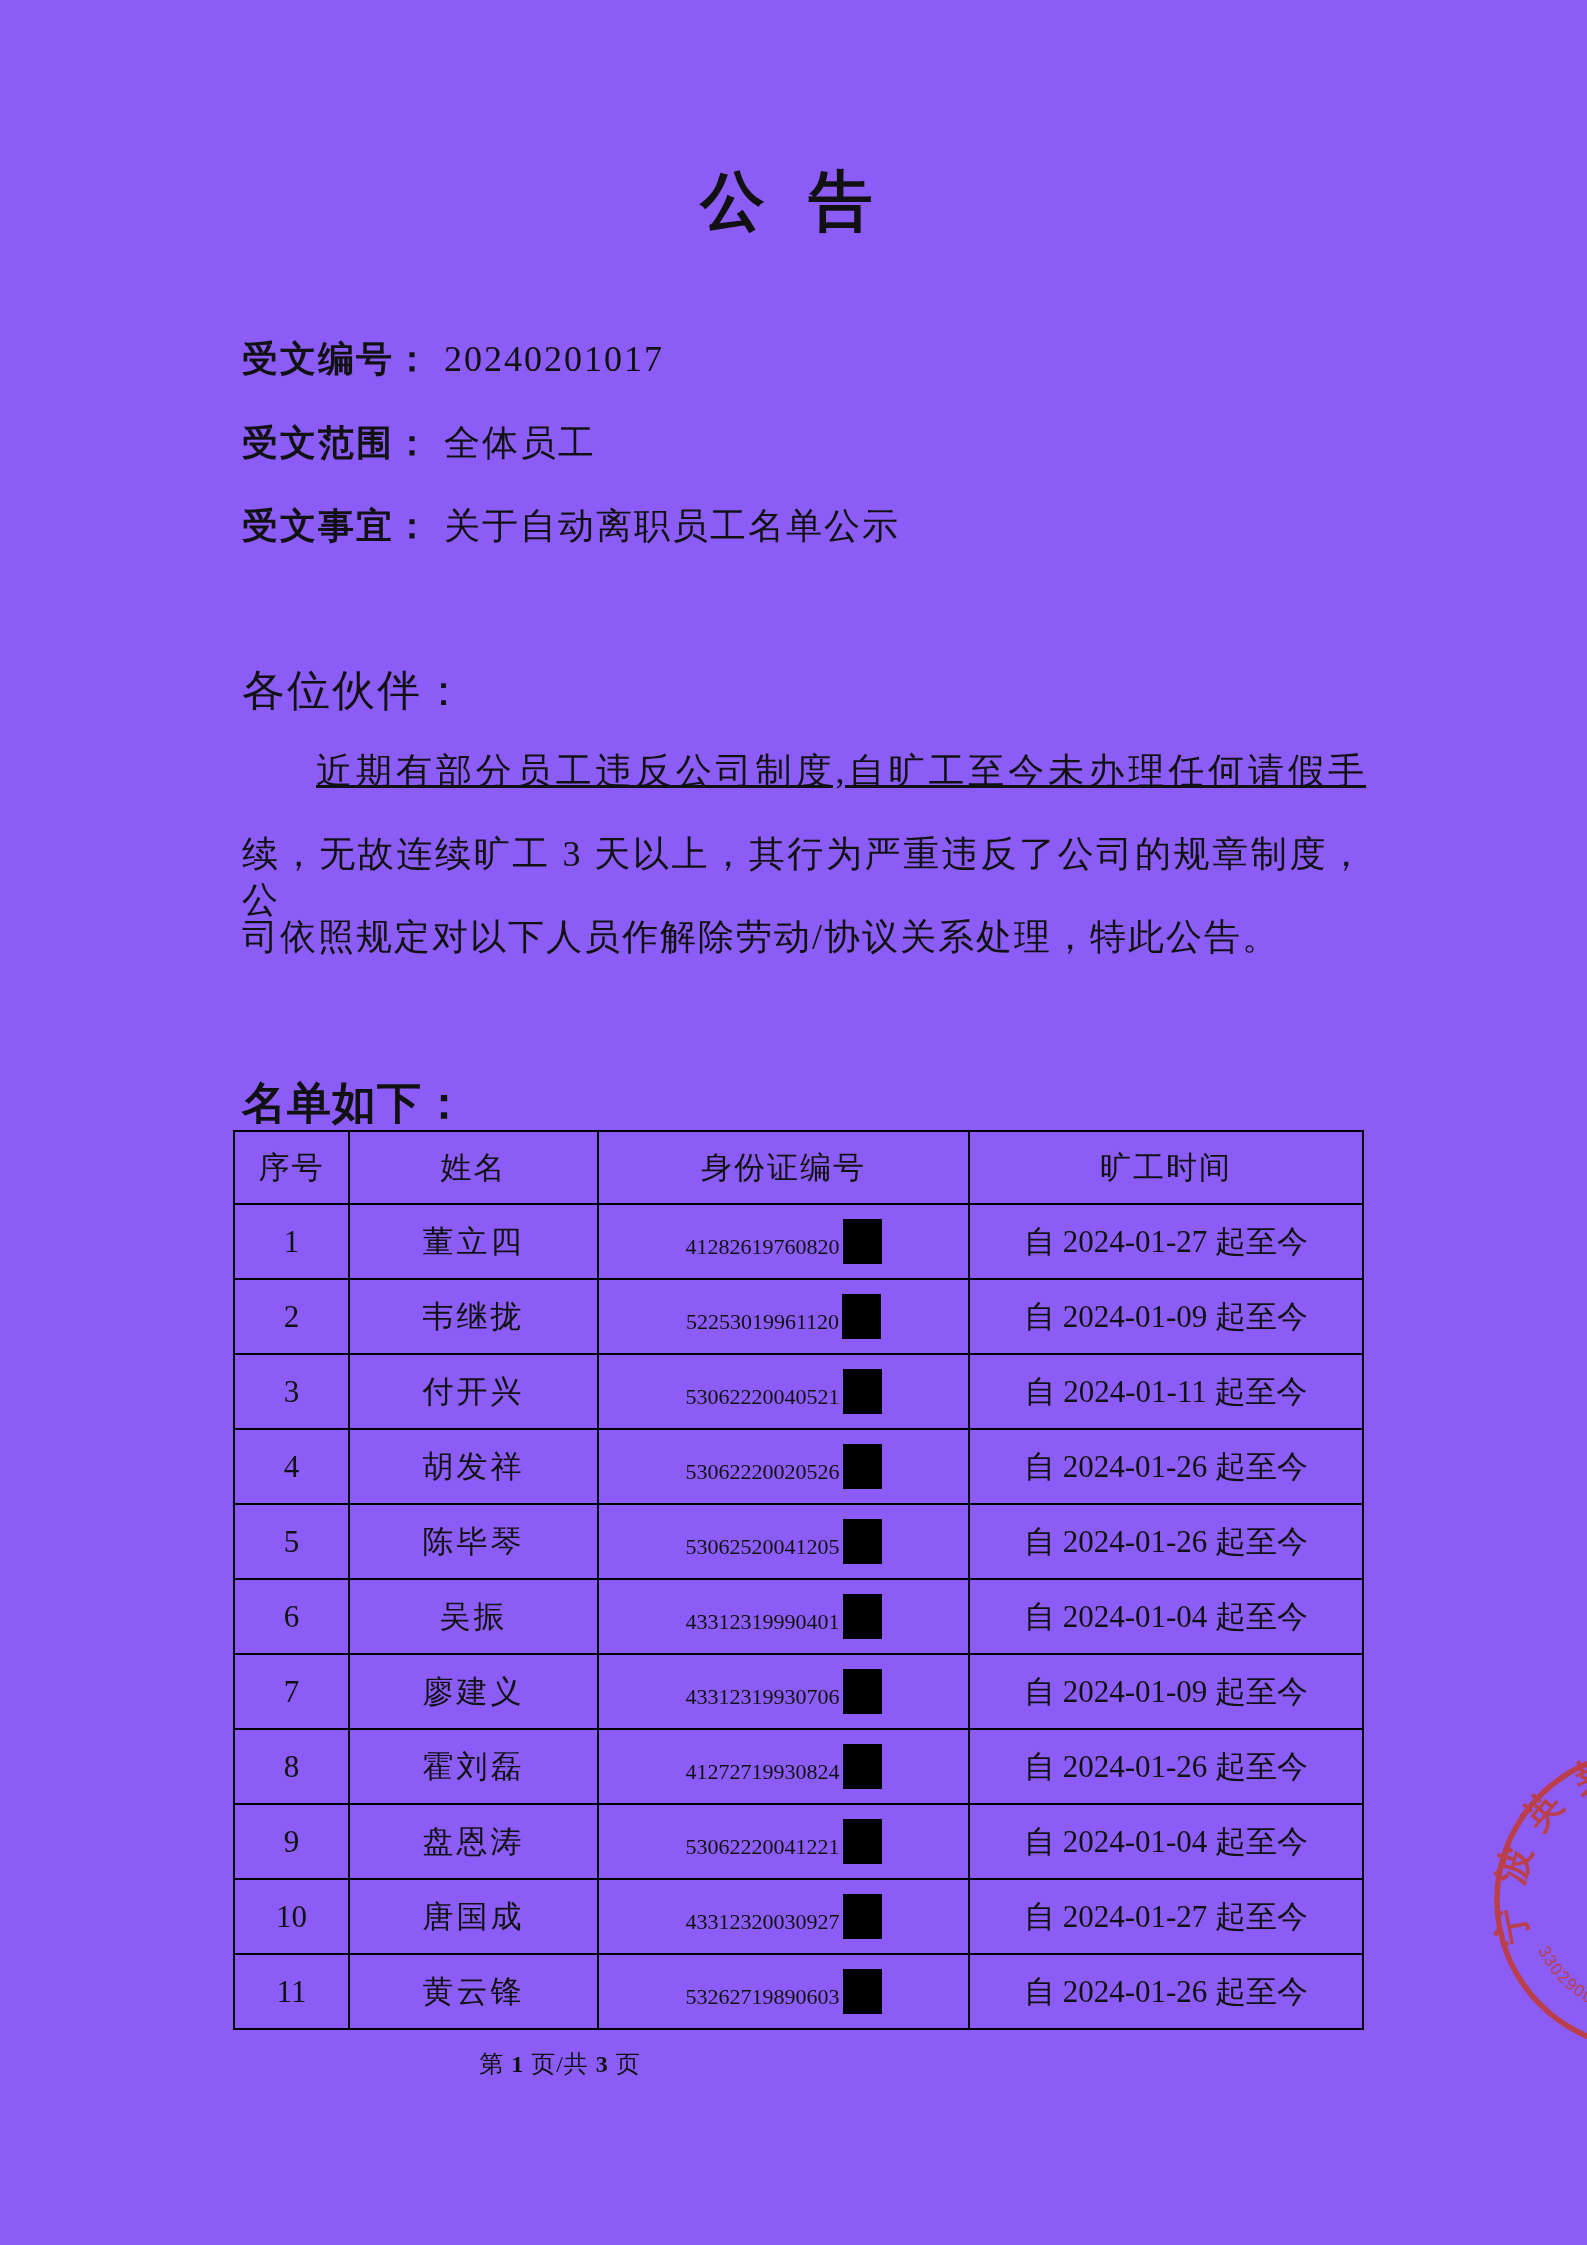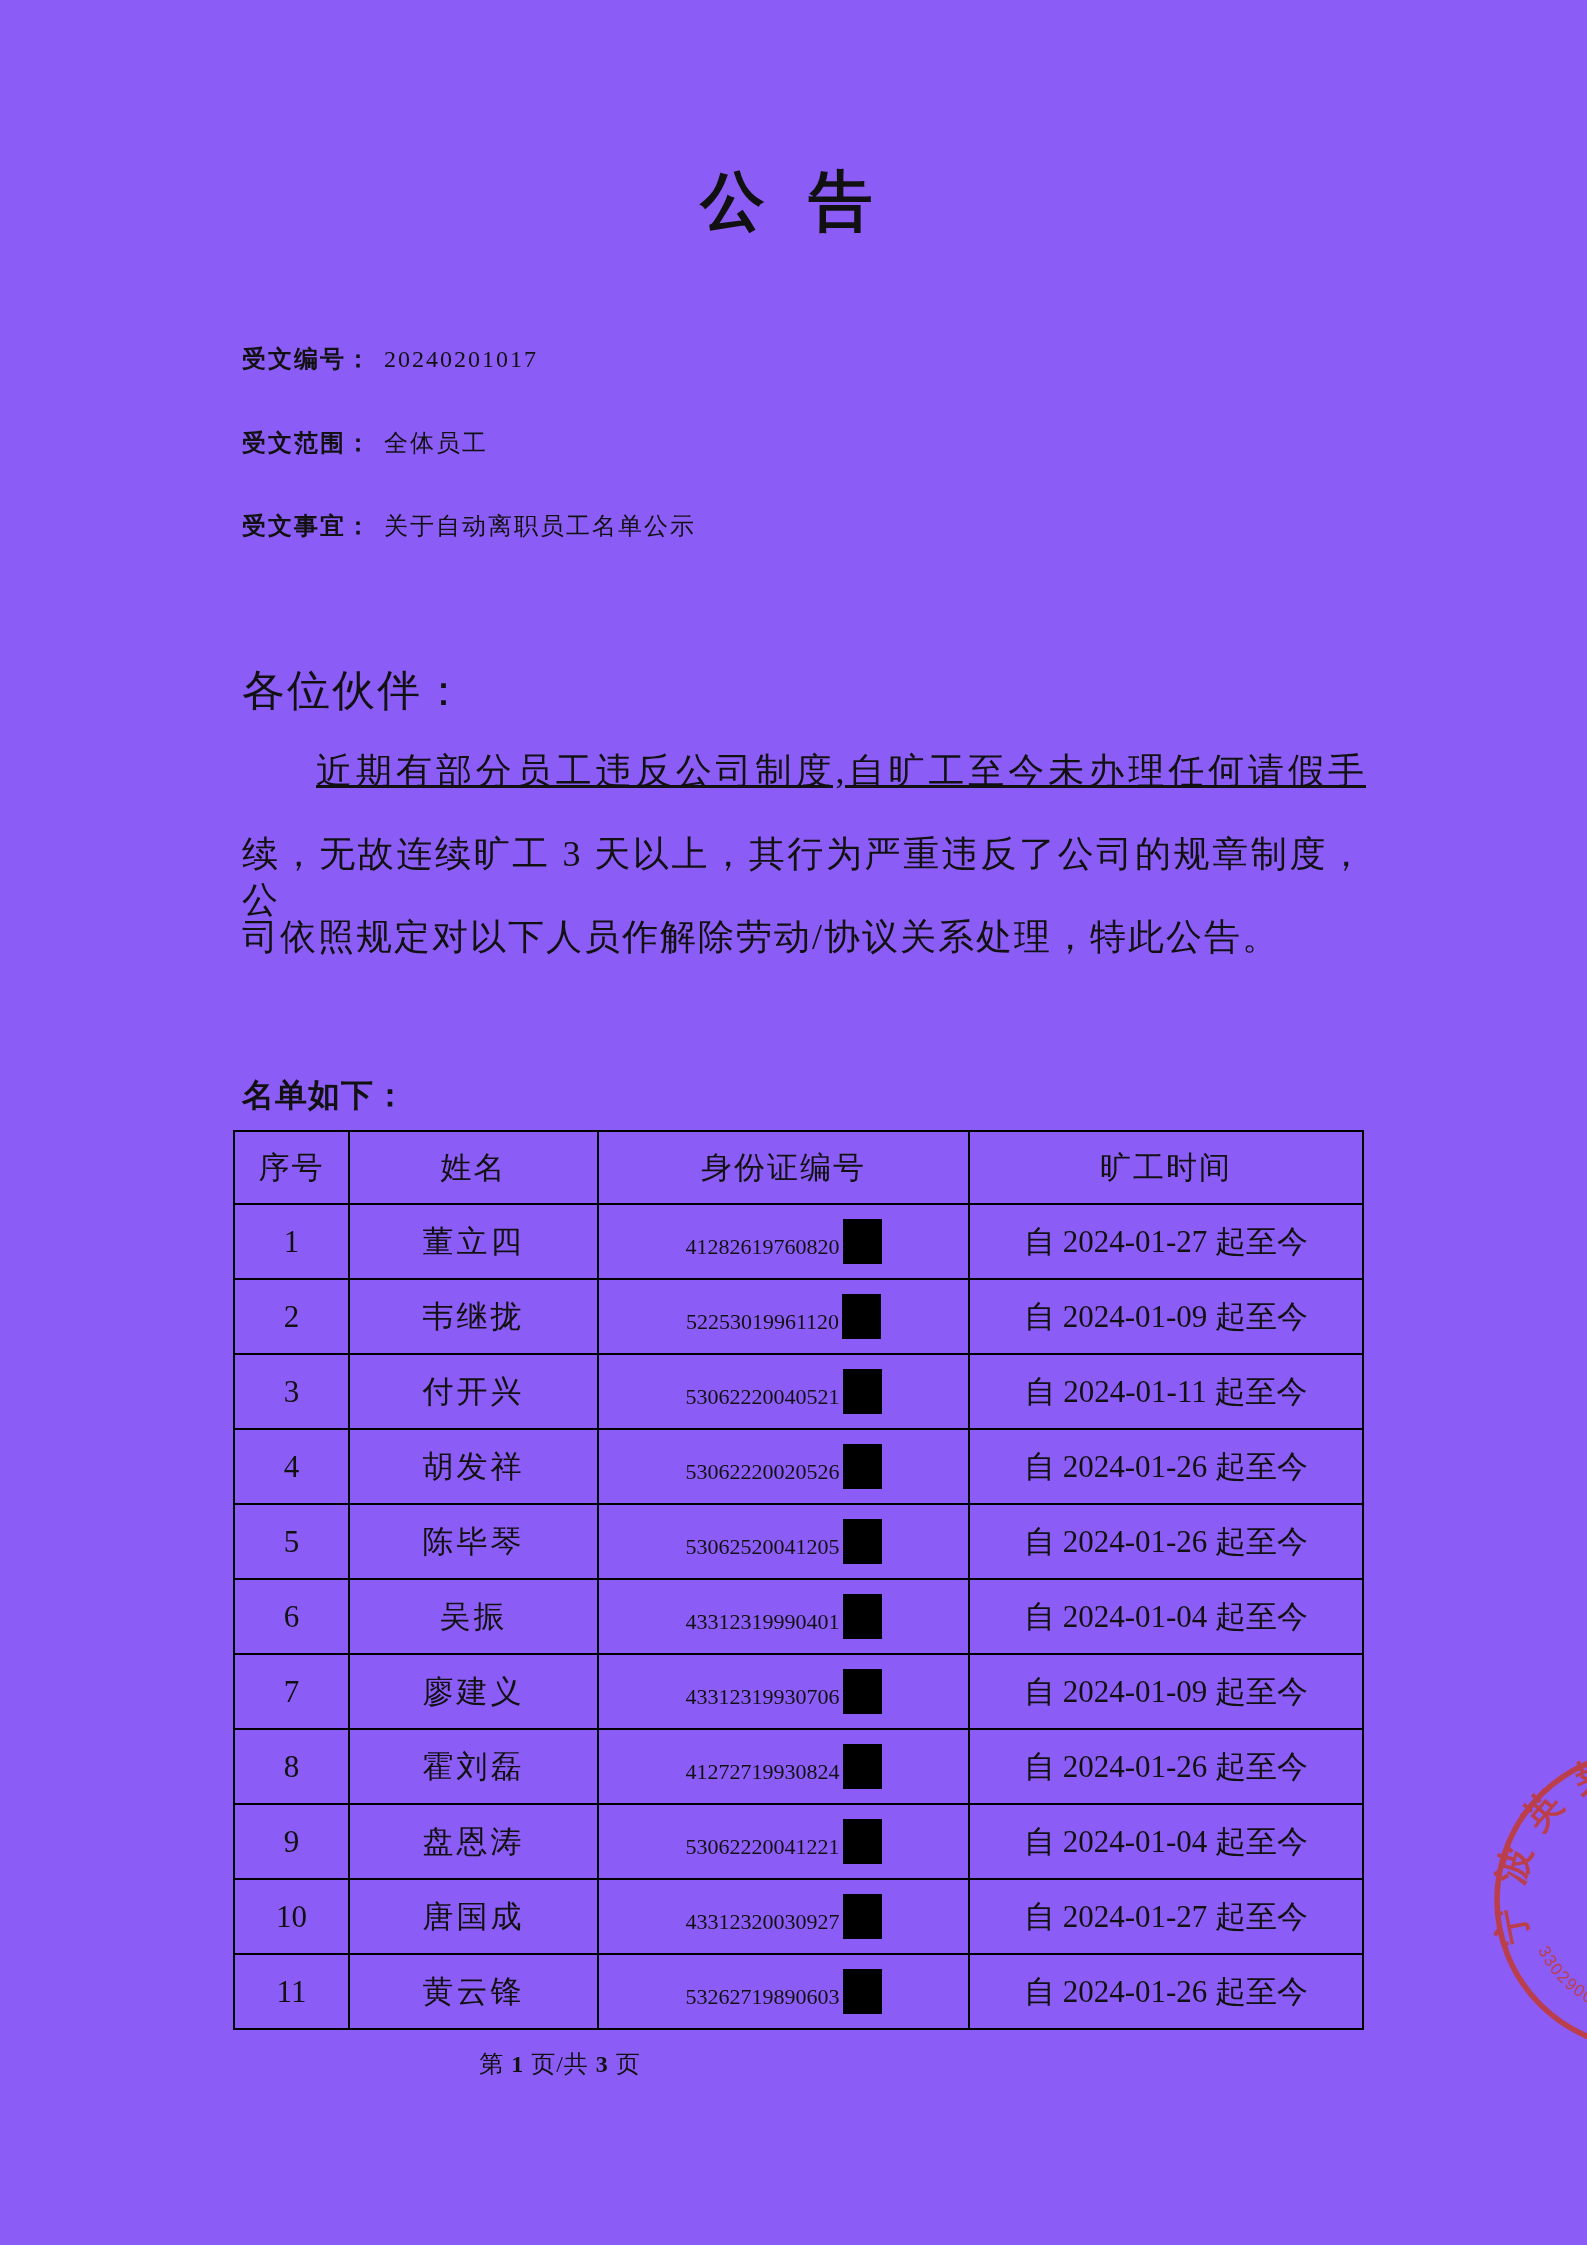--- a/index.html
+++ b/index.html
@@ -13,40 +13,40 @@
   }
   .doc-title{
     position:absolute;left:0;top:158px;width:1587px;
     text-align:center;
     font-size:64px;font-weight:bold;
     letter-spacing:14px;
     white-space:pre;
   }
   .meta-row{
     position:absolute;left:242px;width:1140px;height:46px;
-    font-size:24px;line-height:46px;white-space:nowrap;
+    font-size:36px;line-height:46px;white-space:nowrap;
   }
   .meta-label{font-weight:bold;letter-spacing:2px;}
   .meta-value{margin-left:12px;letter-spacing:2px;}
   .salutation{
     position:absolute;left:242px;top:668px;
     font-size:43px;line-height:46px;letter-spacing:2px;
   }
   .para-line{
     position:absolute;left:242px;width:1124px;height:46px;
     font-size:36px;line-height:46px;
     letter-spacing:2px;
     text-align:justify;
     white-space:nowrap;
   }
   .para-line.j{white-space:normal;text-align:justify;text-align-last:justify;}
   .indent{text-indent:74px;text-decoration:underline;}
   .list-label{
     position:absolute;left:242px;top:1074px;
-    font-size:32px;font-weight:bold;letter-spacing:1px;
+    font-size:44px;font-weight:bold;letter-spacing:1px;
   }
   table.roster{
     position:absolute;left:233px;top:1130px;
     border-collapse:collapse;table-layout:fixed;
     width:1129px;
     font-size:31px;
   }
   table.roster th, table.roster td{
     border:2px solid #000;
     text-align:center;vertical-align:middle;

